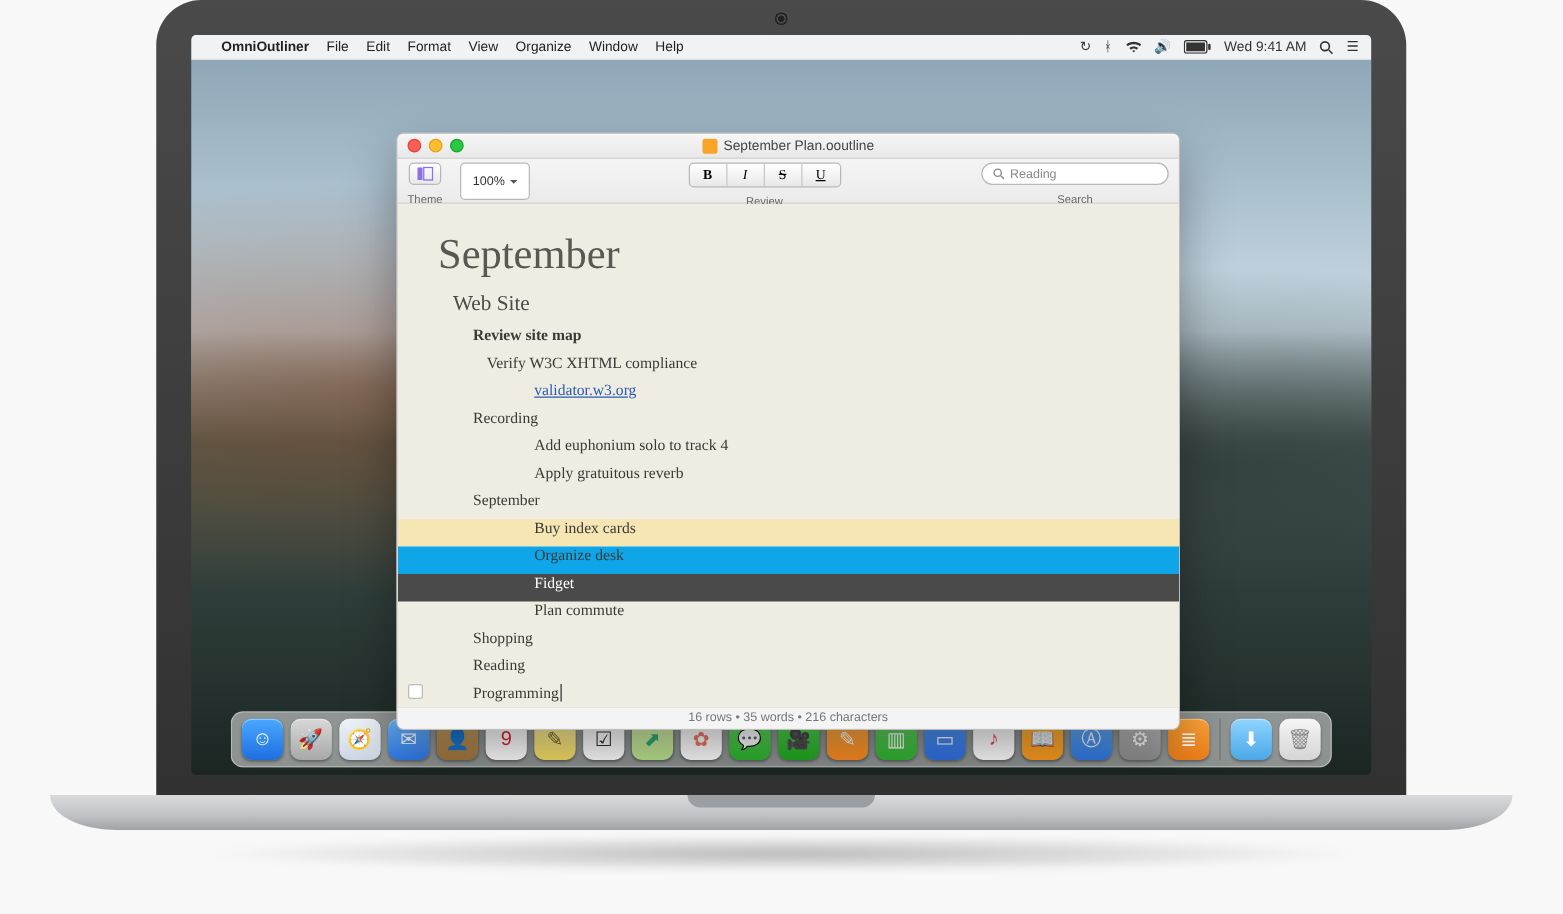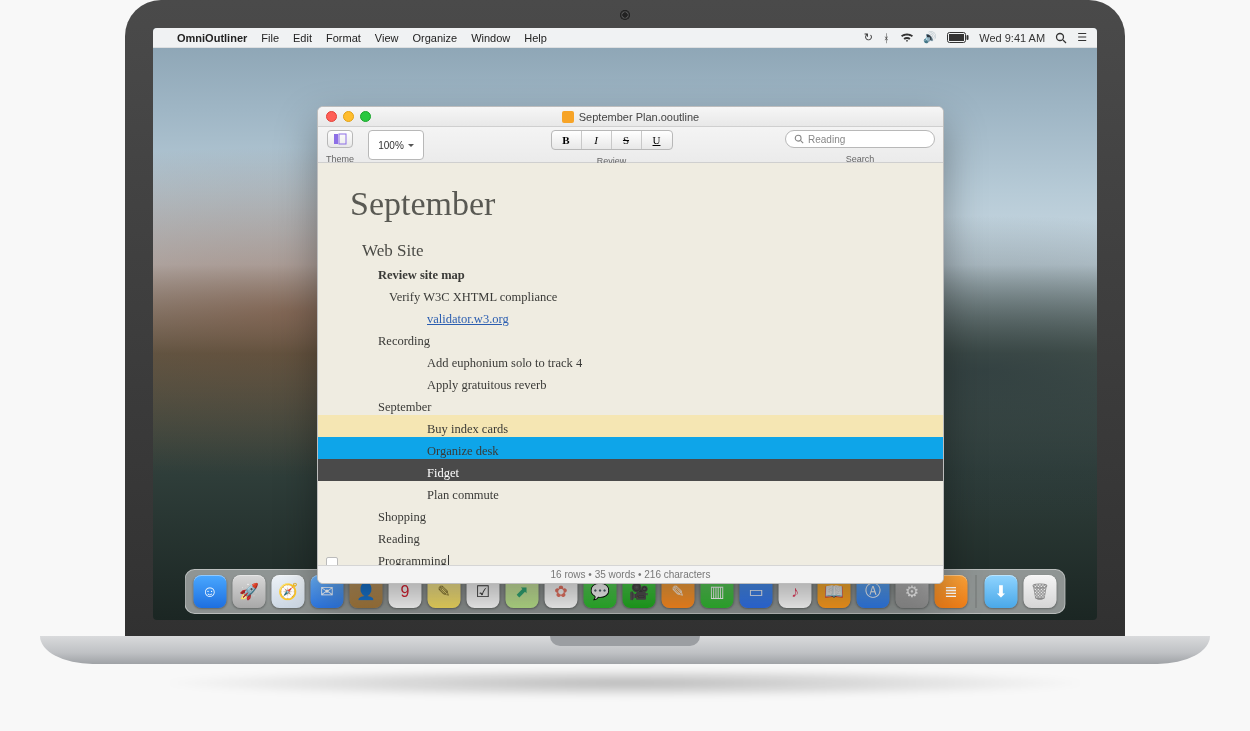--- a/index.html
+++ b/index.html
@@ -152,21 +152,21 @@
   }
   .search-box svg{width:10px;height:10px;fill:#888}
 
   .content{
     flex:1;background:#efece1;
     font-family:Georgia,"Times New Roman",serif;
     color:#3a3a37;overflow:auto;position:relative;
   }
   .doc-title{font-size:34px;font-weight:400;color:#595953;padding:22px 0 10px 32px}
   .row{
-    height:22px;display:flex;align-items:flex-end;font-size:12.5px;
+    height:22px;display:flex;align-items:flex-start;font-size:12.5px;
   }
   .row.h1{font-size:17px;padding-left:44px;color:#4b4b46;height:28px}
   .row.h2{font-size:12.5px;font-weight:700;padding-left:60px}
   .row.h2.plain{font-weight:400}
   .row.h3{padding-left:71px;font-weight:400}
   .row.item{padding-left:109px}
   .row.link a{color:#2a5db0}
   .row.hl-yellow{background:#f5e6b3}
   .row.hl-pink{background:#0ea5e9}
   .row.selected{background:#4a4a4a;color:#fff}

